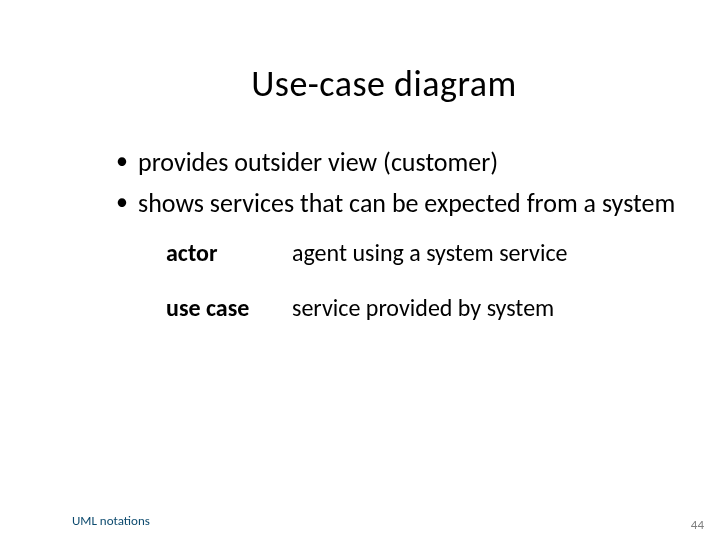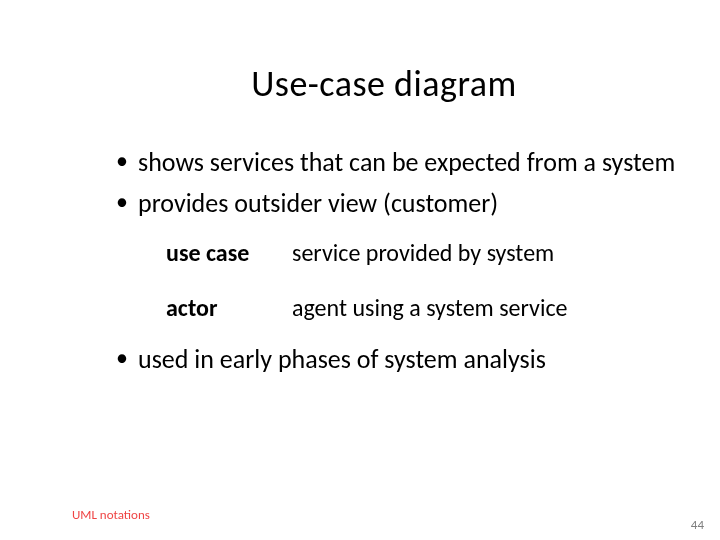--- a/index.html
+++ b/index.html
@@ -56,56 +56,53 @@
     .term {
       width: 110px;
       font-weight: 700;
       flex-shrink: 0;
     }
     .definition {
       flex: 1;
     }
     .footer-left {
       position: absolute;
-      bottom: 34px;
+      bottom: 28px;
       left: 40px;
       font-size: 13px;
-      color: #ef4444;
+      color: #0c4a6e;
     }
     .footer-right {
       position: absolute;
       bottom: 24px;
       right: 32px;
       font-size: 13px;
       color: #7f7f7f;
     }
   </style>
 </head>
 <body>
 
 <div class="slide">
   <h1 class="title">Use-case diagram</h1>
 
   <div class="content">
     <ul class="bullets">
+      <li>provides outsider view (customer)</li>
       <li>shows services that can be expected from a system</li>
-      <li>provides outsider view (customer)</li>
     </ul>
 
     <div class="defs">
       <div class="defs-row">
+        <div class="term">actor</div>
+        <div class="definition">agent using a system service</div>
+      </div>
+      <div class="defs-row">
         <div class="term">use case</div>
         <div class="definition">service provided by system</div>
       </div>
-      <div class="defs-row">
-        <div class="term">actor</div>
-        <div class="definition">agent using a system service</div>
-      </div>
     </div>
 
-    <ul class="bullets">
-      <li>used in early phases of system analysis</li>
-    </ul>
   </div>
 
   <div class="footer-left">UML notations</div>
   <div class="footer-right">44</div>
 </div>
 
 </body></html>

